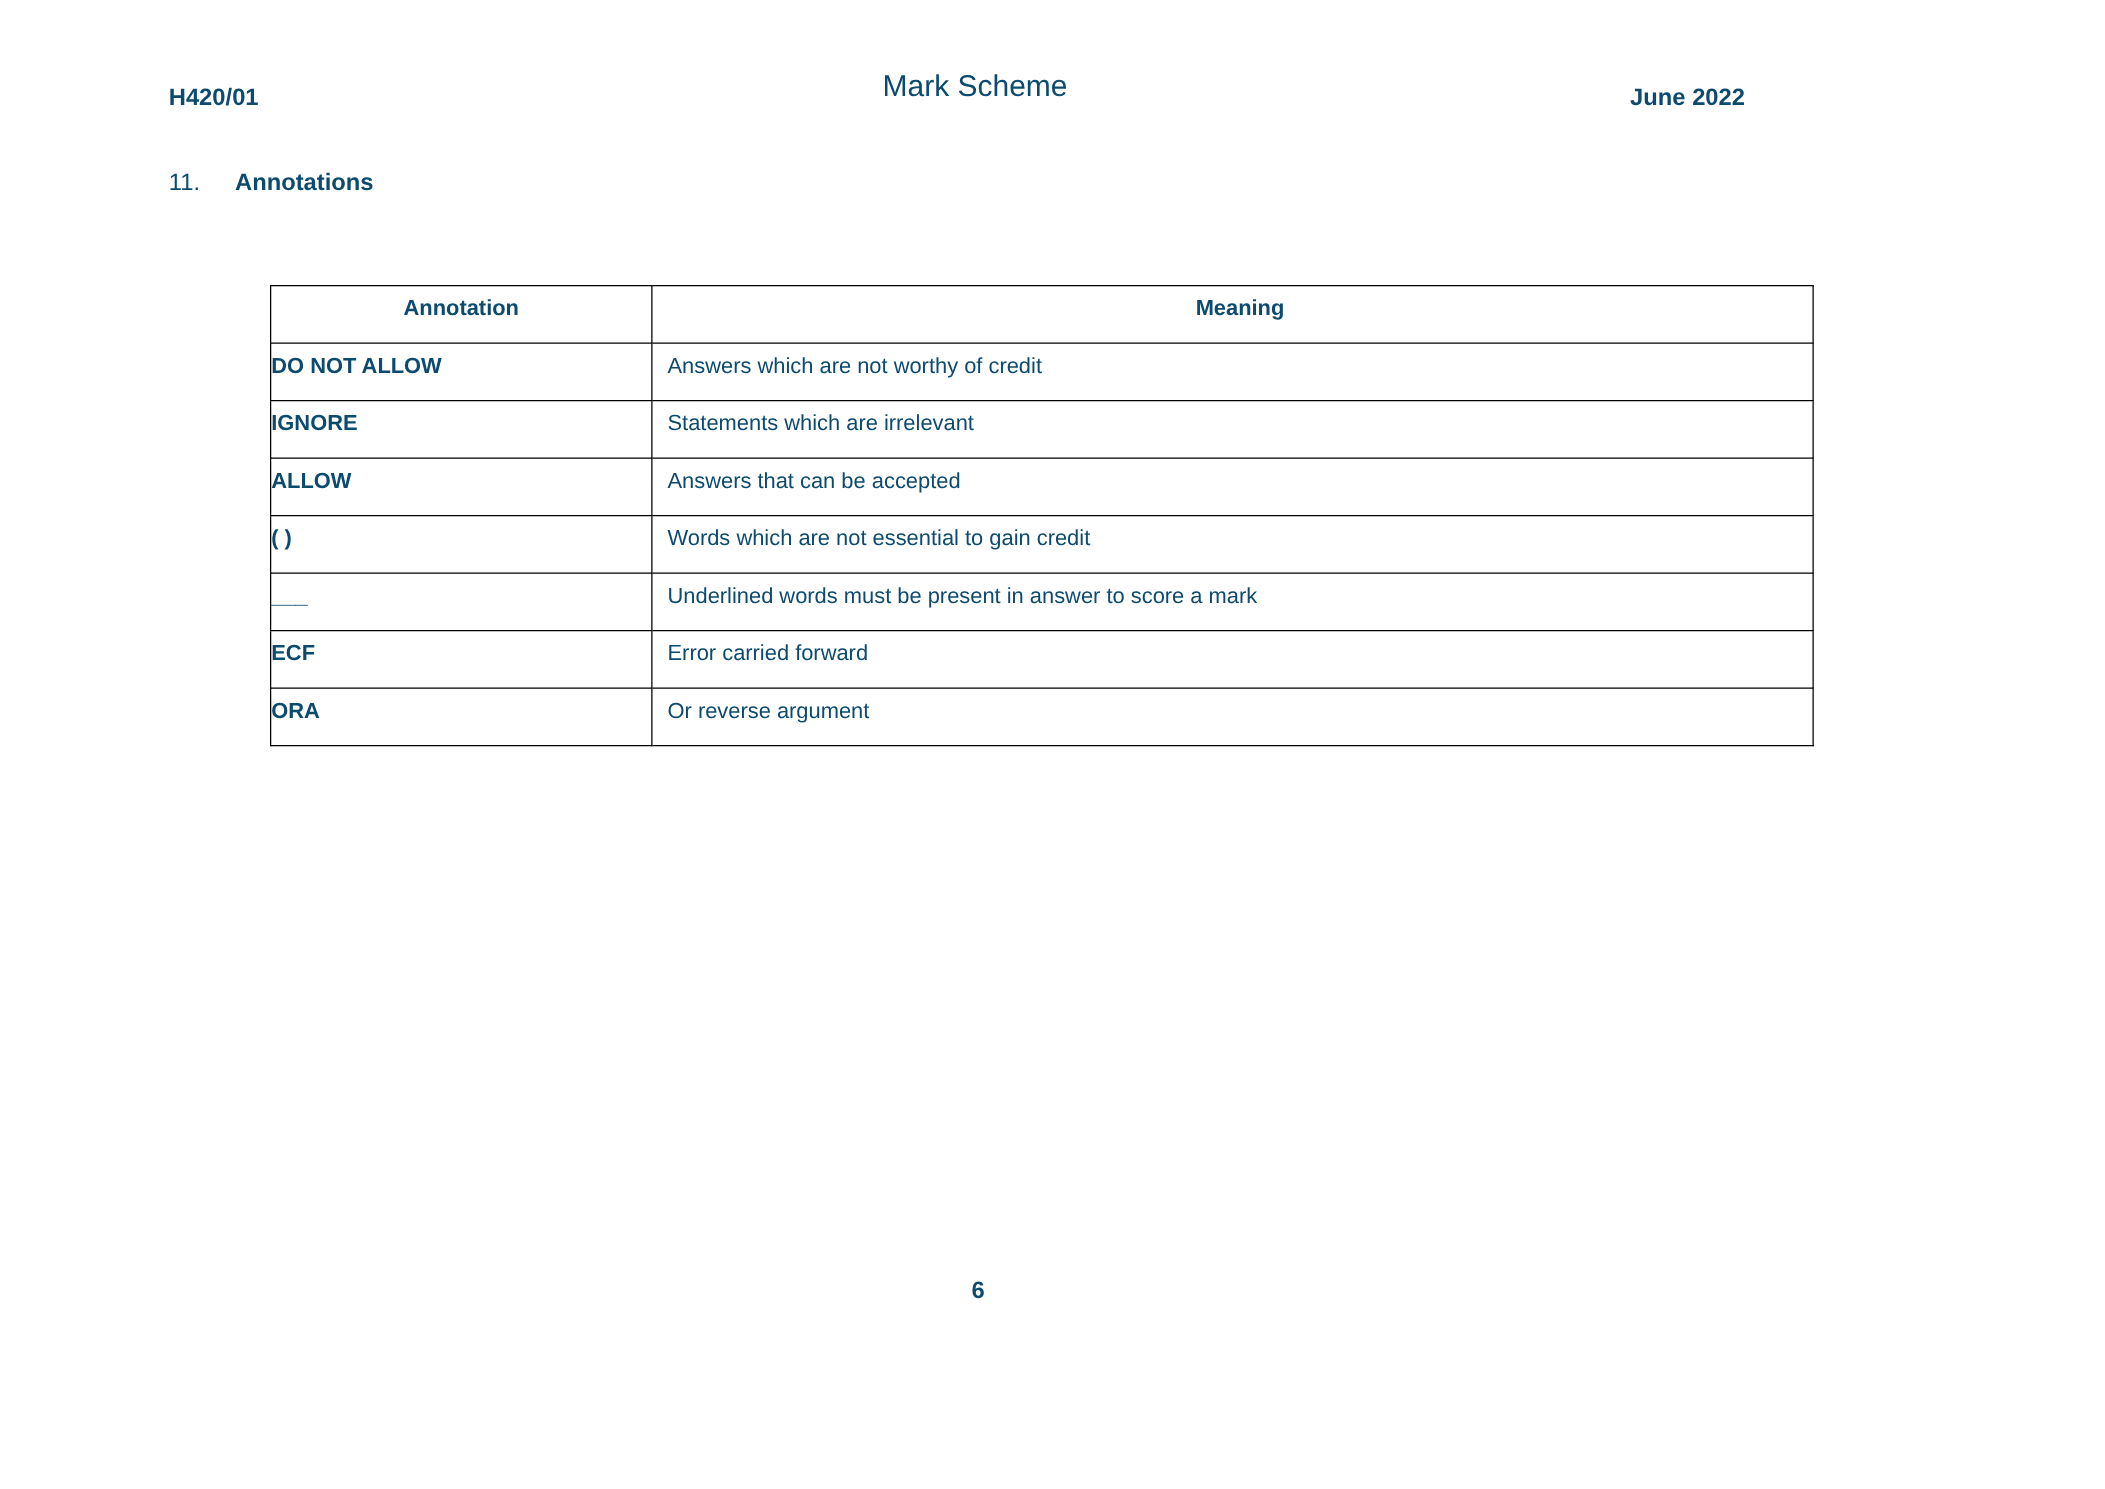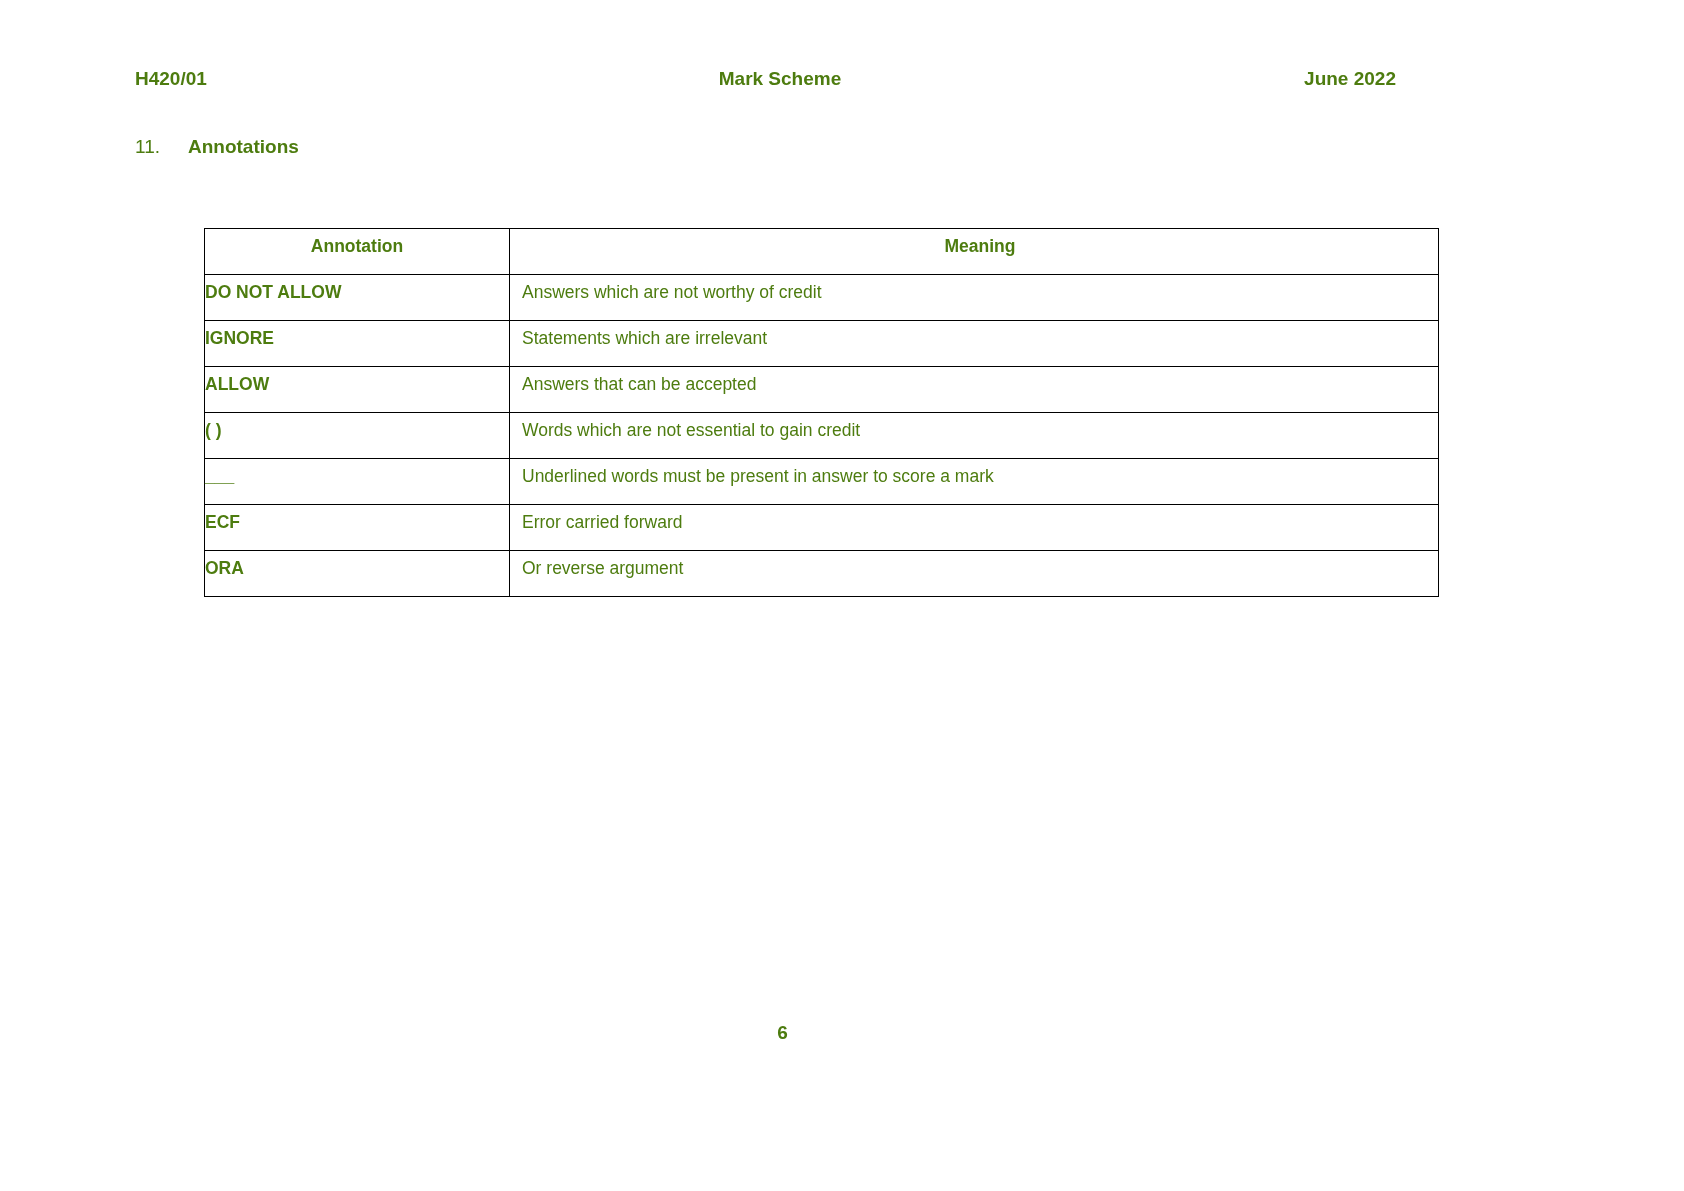--- a/index.html
+++ b/index.html
@@ -7,40 +7,40 @@
   html, body {
     background: #ffffff;
   }
 
   .page {
     position: relative;
     width: 1684px;
     height: 1191px;
     background: #ffffff;
     font-family: "Liberation Sans", sans-serif;
-    color: #4d7c0f;
+    color: #0c4a6e;
     overflow: hidden;
   }
 
   
   .page-header-left {
     position: absolute;
     left: 135px;
     top: 68px;
     font-size: 19px;
     font-weight: bold;
   }
   .page-header-center {
     position: absolute;
     left: 0;
-    top: 68px;
+    top: 56px;
     width: 1560px;
     text-align: center;
-    font-size: 19px;
-    font-weight: bold;
+    font-size: 24px;
+    font-weight: normal;
   }
   .page-header-right {
     position: absolute;
     top: 68px;
     right: 288px;
     font-size: 19px;
     font-weight: bold;
     margin-left: 10px;
   }
 
@@ -56,21 +56,21 @@
     width: 53px;
     font-weight: normal;
   }
   .section-title {
     font-weight: bold;
   }
 
   
   table.annotations {
     position: absolute;
-    left: 204px;
+    left: 216px;
     top: 228px;
     width: 1235px;
     border-collapse: collapse;
     table-layout: fixed;
     font-size: 17.5px;
     padding-left: 19px;
   }
   table.annotations th,
   table.annotations td {
     border: 1.6px solid #000000;

